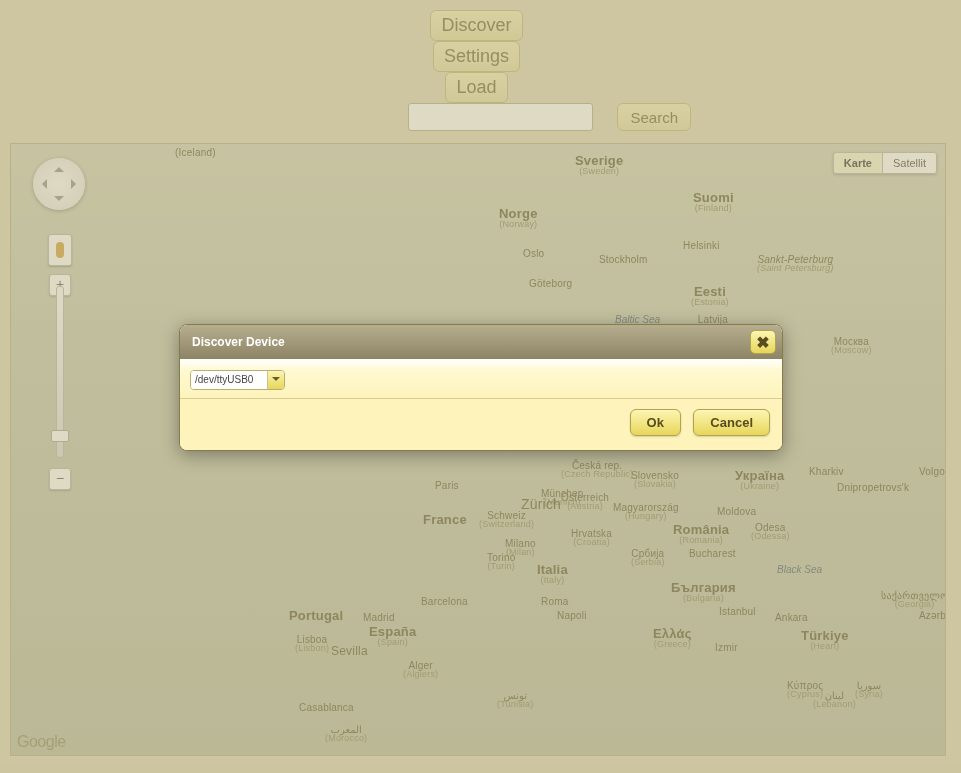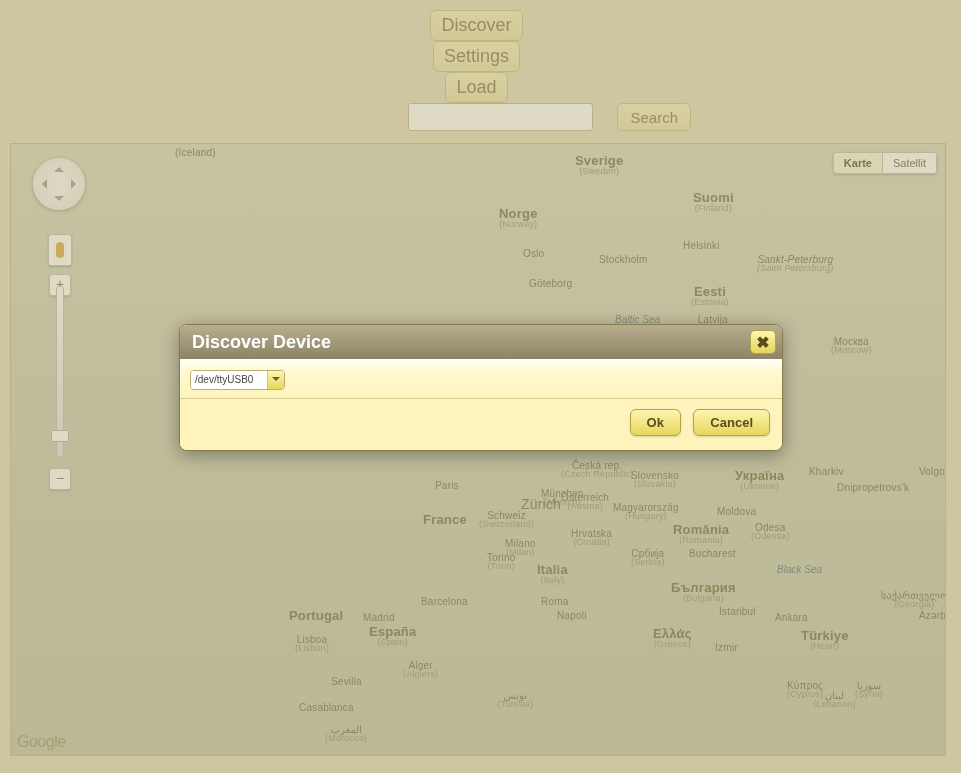--- a/index.html
+++ b/index.html
@@ -253,21 +253,21 @@
     height: 34px;
     padding: 0 12px;
     border-radius: 7px 7px 0 0;
     background: linear-gradient(#b6ae8e, #8c8465);
     display: flex;
     align-items: center;
   }
   .dialog-title {
     color: #fff;
     font-weight: bold;
-    font-size: 18px;
+    font-size: 12px;
   }
   .dialog-close {
     position: absolute;
     right: 6px; top: 5px;
     width: 24px; height: 22px;
     border-radius: 5px;
     background: linear-gradient(#fdf5b2, #e7d65a);
     border: 1px solid #b0a44e;
     display: flex;
     align-items: center;
@@ -388,21 +388,21 @@
         <div class="ml" style="left: 708px; top: 462px; font-size: 10px; font-weight: normal;">Istanbul</div>
         <div class="ml" style="left: 410px; top: 452px; font-size: 10px; font-weight: normal;">Barcelona</div>
         <div class="ml" style="left: 546px; top: 466px; font-size: 10px; font-weight: normal;">Napoli</div>
         <div class="ml" style="left: 278px; top: 464px;">Portugal</div>
         <div class="ml" style="left: 352px; top: 468px; font-size: 10px; font-weight: normal;">Madrid</div>
         <div class="ml" style="left: 358px; top: 480px;">España<span class="sub">(Spain)</span></div>
         <div class="ml" style="left: 764px; top: 468px; font-size: 10px; font-weight: normal;">Ankara</div>
         <div class="ml" style="left: 642px; top: 482px;">Ελλάς<span class="sub">(Greece)</span></div>
         <div class="ml" style="left: 790px; top: 484px;">Türkiye<span class="sub">(Heart)</span></div>
         <div class="ml" style="left: 284px; top: 490px; font-size: 10px; font-weight: normal;">Lisboa<span class="sub">(Lisbon)</span></div>
-        <div class="ml" style="left: 320px; top: 532px; font-size: 10px; font-weight: normal;">Sevilla</div>
+        <div class="ml" style="left: 320px; top: 500px; font-size: 12px; font-weight: normal;">Sevilla</div>
         <div class="ml" style="left: 704px; top: 498px; font-size: 10px; font-weight: normal;">Izmir</div>
         <div class="ml" style="left: 776px; top: 536px; font-size: 10px; font-weight: normal;">Κύπρος<span class="sub">(Cyprus)</span></div>
         <div class="ml" style="left: 392px; top: 516px; font-size: 10px; font-weight: normal;">Alger<span class="sub">(Algiers)</span></div>
         <div class="ml" style="left: 288px; top: 558px; font-size: 10px; font-weight: normal;">Casablanca</div>
         <div class="ml" style="left: 486px; top: 546px; font-size: 10px; font-weight: normal;">تونس<span class="sub">(Tunisia)</span></div>
         <div class="ml" style="left: 314px; top: 580px; font-size: 10px; font-weight: normal;">المغرب<span class="sub">(Morocco)</span></div>
         <div class="ml" style="left: 870px; top: 446px; font-size: 10px; font-weight: normal;">საქართველო<span class="sub">(Georgia)</span></div>
         <div class="ml" style="left: 908px; top: 466px; font-size: 10px; font-weight: normal;">Azərbay</div>
         <div class="ml" style="left: 844px; top: 536px; font-size: 10px; font-weight: normal;">سوريا<span class="sub">(Syria)</span></div>
         <div class="ml" style="left: 802px; top: 546px; font-size: 10px; font-weight: normal;">لبنان<span class="sub">(Lebanon)</span></div>

